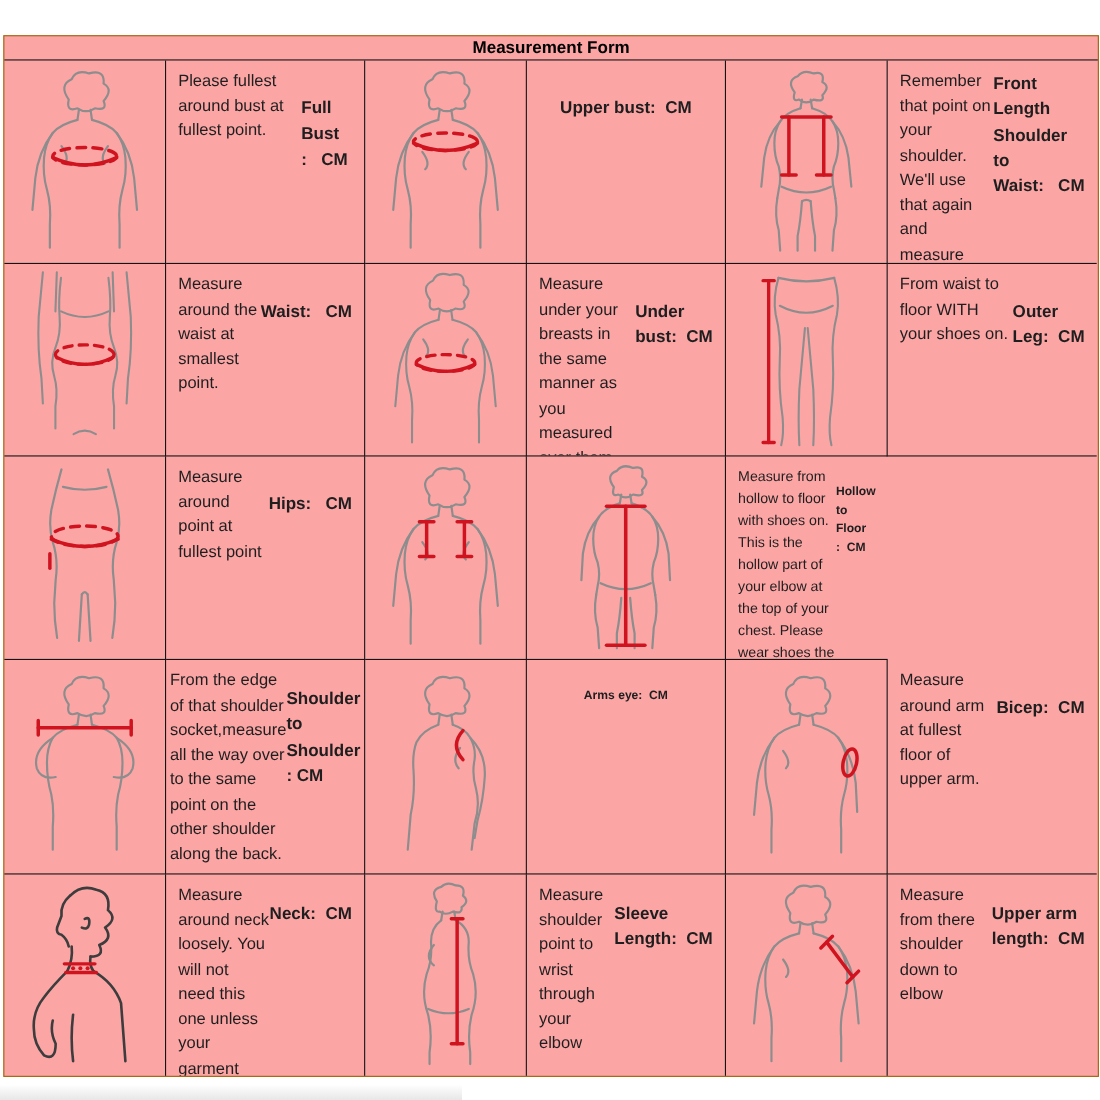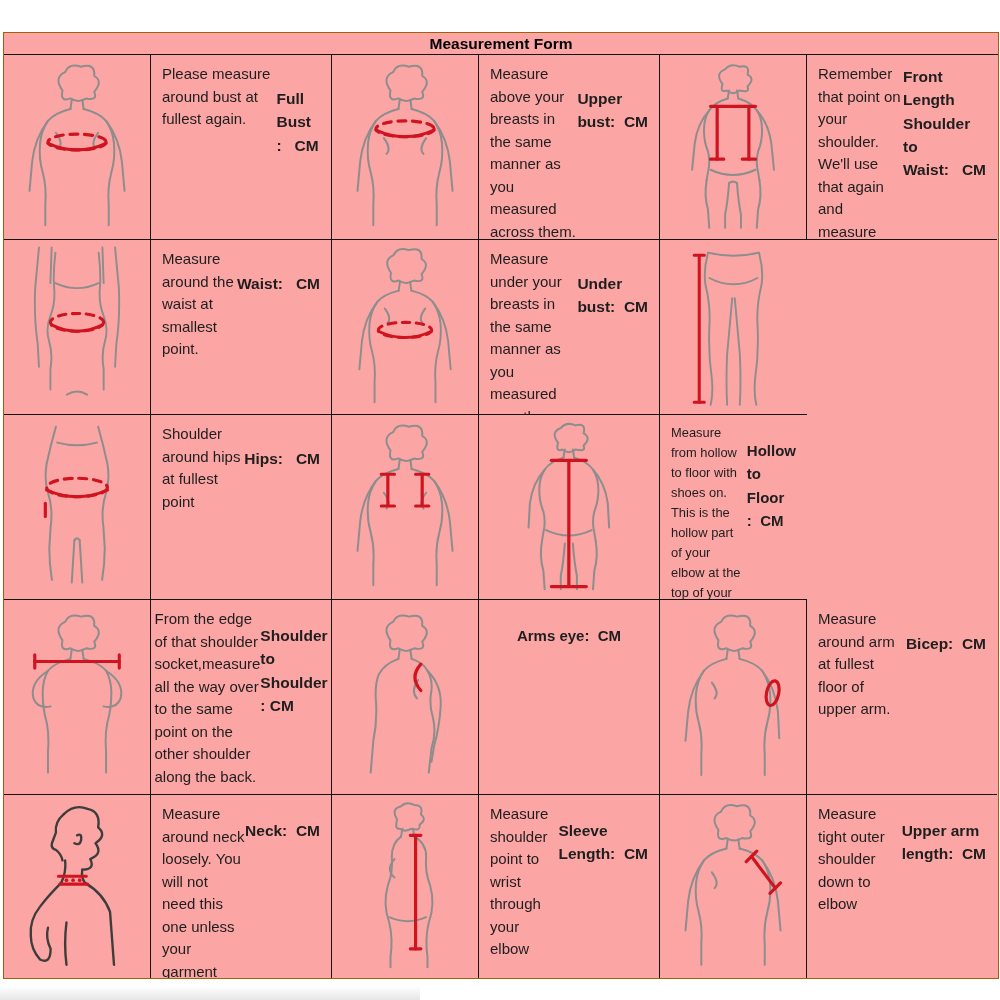--- a/index.html
+++ b/index.html
@@ -22,21 +22,21 @@
   .sk2 path,.sk2 ellipse{fill:none;stroke:#3d3d3d;stroke-width:1.8;stroke-linecap:round;stroke-linejoin:round;}
   .red path,.red ellipse{fill:none;stroke:#cf1420;stroke-width:2.4;stroke-linecap:round;}
   .red circle{fill:#cf1420;stroke:none;}
   .textcell{padding:8px 11px;display:flex;flex-direction:row;justify-content:center;
     font-size:15px;line-height:1.5;}
   .textcell .desc{white-space:pre-line;}
   .textcell .label{font-weight:bold;font-size:15.5px;margin-top:24px;}
   .textcell.flush .label{margin-top:2px;}
   .textcell.mid .label{margin-top:16px;}
   .textcell.small{font-size:12.9px;line-height:1.55;}
-  .textcell.small .label{font-size:15px;margin-top:16px;}
+  .textcell.small .label{font-size:11px;margin-top:16px;}
   .edge-artifact{position:absolute;left:0;bottom:0;width:420px;height:14px;
     background:linear-gradient(to top,rgba(120,120,120,.18),rgba(255,255,255,0));}
 </style>
 </head>
 <body>
 
 <div class="form">
   <div class="form-header">Measurement Form</div>
 
   <div class="row r1">
@@ -51,42 +51,41 @@
           <path d="M72,45 Q82,58 84,76 L86,98"></path>
           <path d="M34,54 Q40,62 36,66 M66,54 Q60,62 64,66"></path>
         </g>
         <g class="red">
           <ellipse cx="50" cy="61" rx="22" ry="6" stroke-dasharray="6 5"></ellipse>
           <path d="M28,62 Q50,72 72,62"></path>
         </g>
       </svg>
     </div>
     <div class="cell textcell">
-      <div class="desc">Please measure around bust at fullest again.</div>
+      <div class="desc">Please fullest around bust at fullest point.</div>
       <div class="label">Full Bust :&nbsp;&nbsp;&nbsp;CM</div>
     </div>
     <div class="cell figcell">
       <svg viewBox="0 0 100 130" preserveAspectRatio="xMidYMid meet">
         <g class="sk">
           <path d="M39,22 Q32,12 41,8 Q44,1 53,4 Q64,1 63,11 Q70,15 63,23 Q66,30 57,28 Q51,32 45,28 Q37,31 39,22 Z"></path>
           <path d="M46,29 L45,36 M54,29 L55,36"></path>
           <path d="M45,36 Q33,39 28,45 Q23,52 22,62 Q21,74 24,84 Q27,95 26,108 L26,124"></path>
           <path d="M55,36 Q67,39 72,45 Q77,52 78,62 Q79,74 76,84 Q73,95 74,108 L74,124"></path>
           <path d="M28,45 Q18,58 16,76 L14,98"></path>
           <path d="M72,45 Q82,58 84,76 L86,98"></path>
           <path d="M34,58 Q40,66 36,70 M66,58 Q60,66 64,70"></path>
         </g>
         <g class="red">
           <ellipse cx="50" cy="51" rx="22" ry="6" stroke-dasharray="6 5"></ellipse>
           <path d="M28,52 Q50,62 72,52"></path>
         </g>
       </svg>
     </div>
     <div class="cell textcell">
-      <div class="desc">Measure above your breasts in the same manner as you measured across them.</div>
       <div class="label">Upper bust:&nbsp;&nbsp;CM</div>
     </div>
     <div class="cell figcell">
       <svg viewBox="0 0 100 130" preserveAspectRatio="xMidYMid meet">
         <g class="sk">
           <path d="M42,17 Q36,9 44,6 Q48,1 55,4 Q63,2 61,10 Q67,13 61,19 Q63,24 55,22 Q50,26 45,22 Q40,24 42,17 Z"></path>
           <path d="M47,22 L46,28 M53,22 L54,28"></path>
           <path d="M46,28 Q36,31 32,37 Q28,43 28,52 Q28,61 31,68 Q33,76 31,84 L30,90"></path>
           <path d="M54,28 Q64,31 68,37 Q72,43 72,52 Q72,61 69,68 Q67,76 69,84 L70,90"></path>
           <path d="M32,37 Q23,47 21,62 L19,82"></path>
@@ -164,41 +163,45 @@
           <path d="M31,26 Q50,36 69,26"></path>
           <path d="M49,42 Q47,64 45,86 Q44,108 45,126"></path>
           <path d="M51,42 Q53,64 55,86 Q56,108 55,126"></path>
         </g>
         <g class="red">
           <path d="M23,8 L23,124"></path>
           <path d="M19,8 L27,8 M19,124 L27,124"></path>
         </g>
       </svg>
     </div>
+    <div class="cell textcell">
+      <div class="desc">From waist to floor WITH your shoes on.</div>
+      <div class="label">Outer Leg:&nbsp;&nbsp;CM</div>
+    </div>
   </div>
 
   <div class="row r3">
     <div class="cell figcell">
       <svg viewBox="0 0 100 130" preserveAspectRatio="xMidYMid meet">
         <g class="sk">
           <path d="M34,4 Q30,18 27,32 Q25,44 28,54 Q32,66 30,80 L29,96 Q29,108 31,120"></path>
           <path d="M66,4 Q70,18 73,32 Q75,44 72,54 Q68,66 70,80 L71,96 Q71,108 69,120"></path>
           <path d="M35,16 Q50,20 65,16"></path>
           <path d="M48,90 Q47,106 46,122 M52,90 Q53,106 54,122"></path>
           <path d="M48,90 Q50,87 52,90"></path>
         </g>
         <g class="red">
           <ellipse cx="50" cy="50" rx="23" ry="7" stroke-dasharray="6 5"></ellipse>
           <path d="M27,52 Q50,62 73,52"></path>
           <path d="M26,62 L26,72"></path>
         </g>
       </svg>
     </div>
     <div class="cell textcell">
-      <div class="desc">Shoulder around hips at fullest point</div>
+      <div class="desc">Measure around point at fullest point</div>
       <div class="label">Hips:&nbsp;&nbsp;&nbsp;CM</div>
     </div>
     <div class="cell figcell">
       <svg viewBox="0 0 100 130" preserveAspectRatio="xMidYMid meet">
         <g class="sk">
           <path d="M39,22 Q32,12 41,8 Q44,1 53,4 Q64,1 63,11 Q70,15 63,23 Q66,30 57,28 Q51,32 45,28 Q37,31 39,22 Z"></path>
           <path d="M46,29 L45,36 M54,29 L55,36"></path>
           <path d="M45,36 Q33,39 28,45 Q23,52 22,62 Q21,74 24,84 Q27,95 26,108 L26,124"></path>
           <path d="M55,36 Q67,39 72,45 Q77,52 78,62 Q79,74 76,84 Q73,95 74,108 L74,124"></path>
           <path d="M28,45 Q18,58 16,76 L14,98"></path>
@@ -356,19 +359,19 @@
           <path d="M72,45 Q82,58 84,76 L86,98"></path>
           <path d="M34,54 Q40,62 36,66"></path>
         </g>
         <g class="red">
           <path d="M64,42 L82,66"></path>
           <path d="M60,46 L68,38 M78,70 L86,62"></path>
         </g>
       </svg>
     </div>
     <div class="cell textcell mid">
-      <div class="desc">Measure tight outer shoulder down to elbow</div>
+      <div class="desc">Measure from there shoulder down to elbow</div>
       <div class="label">Upper arm length:&nbsp;&nbsp;CM</div>
     </div>
   </div>
 </div>
 
 <div class="edge-artifact"></div>
 
 </body></html>

